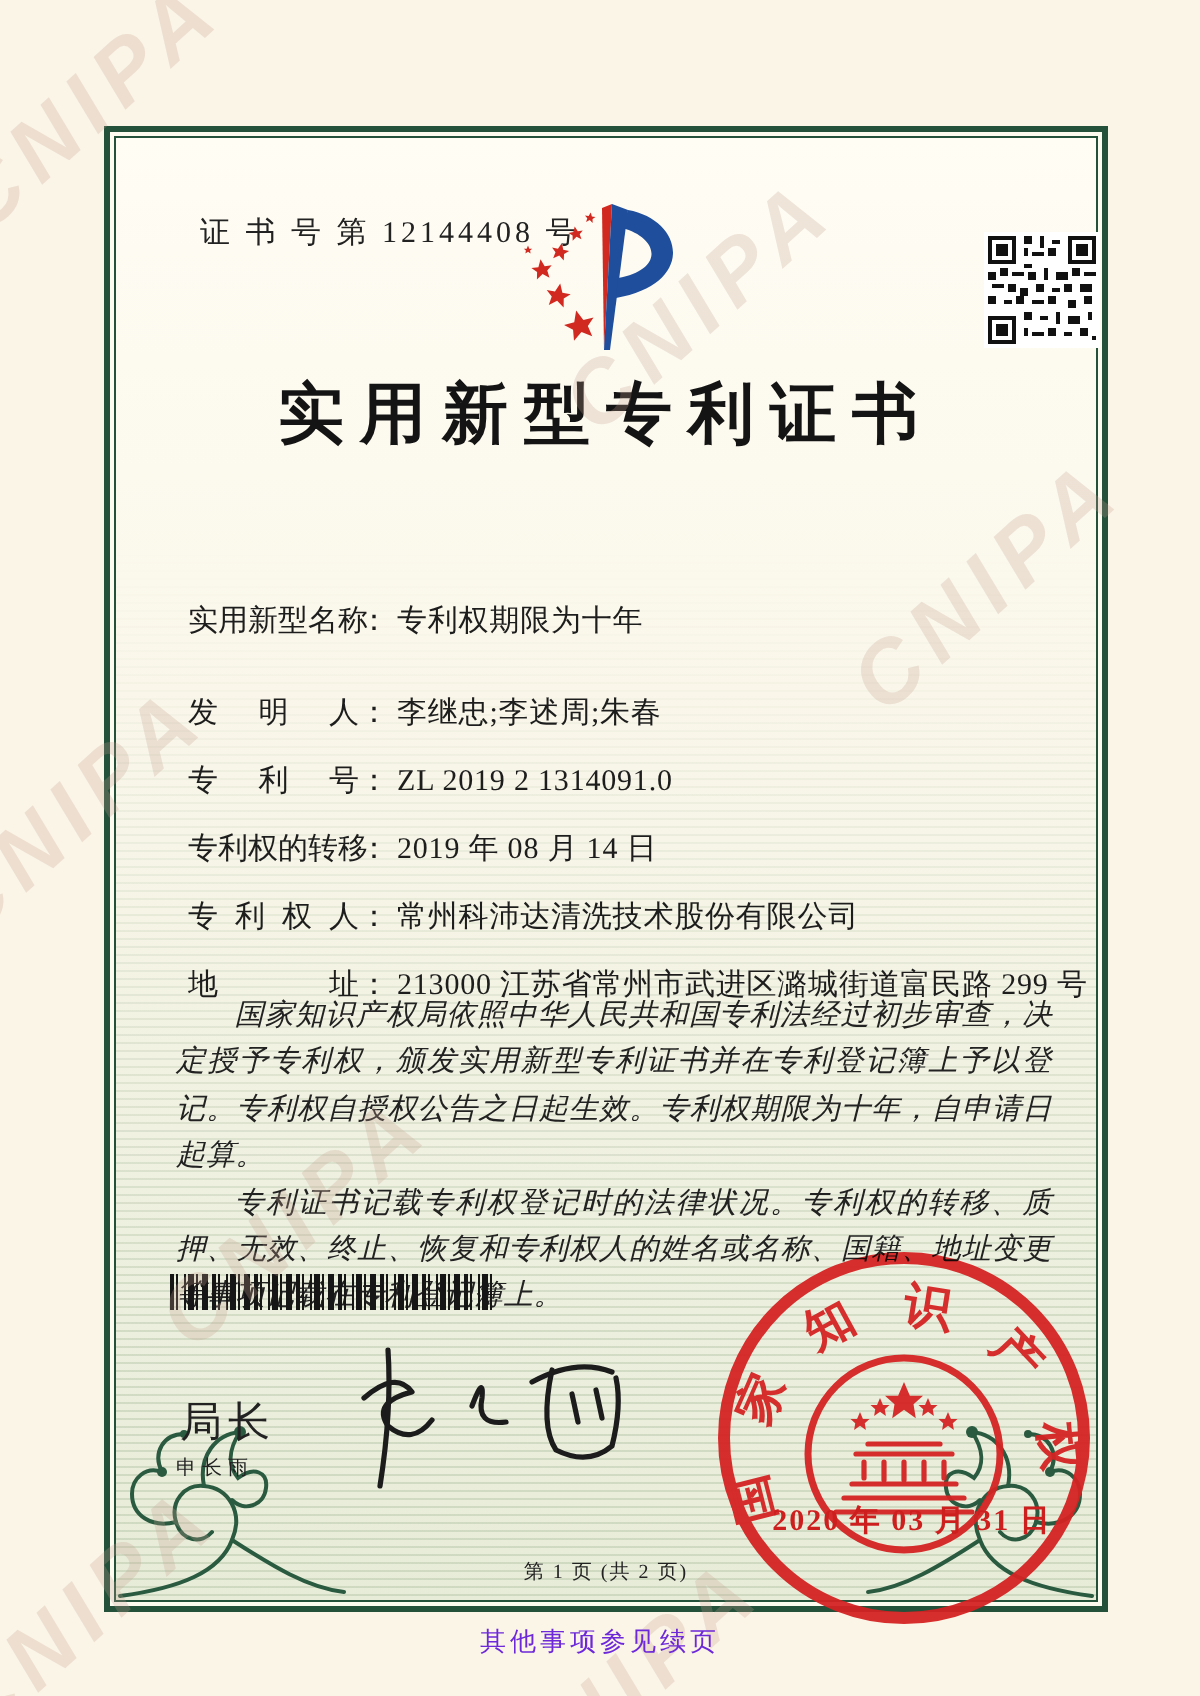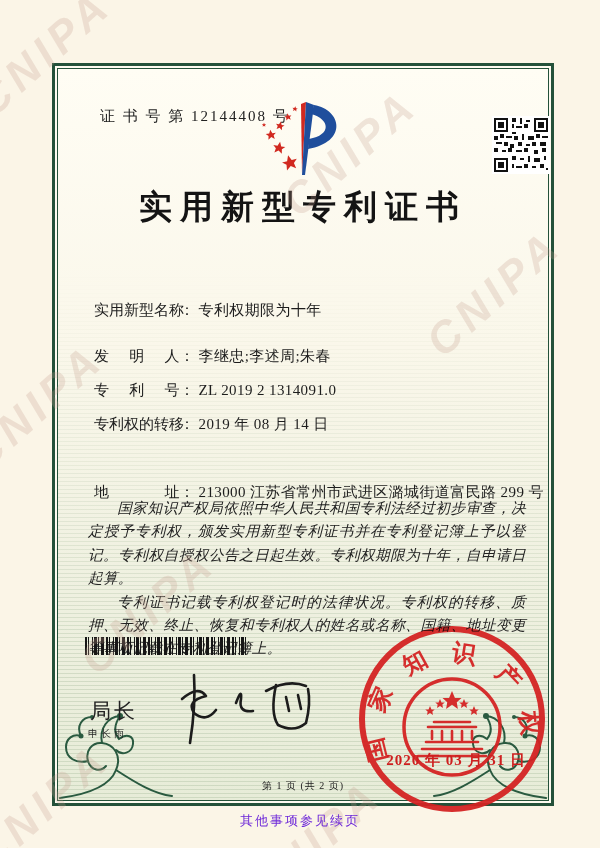--- a/index.html
+++ b/index.html
@@ -213,20 +213,23 @@
         </div>
         <div class="row" style="top:232px;">
           <span class="flabel">发明人</span><span class="fcolon">：</span><span class="fval">李继忠;李述周;朱春</span>
         </div>
         <div class="row" style="top:266px;">
           <span class="flabel">专利号</span><span class="fcolon">：</span><span class="fval">ZL 2019 2 1314091.0</span>
         </div>
         <div class="row" style="top:300px;">
           <span class="flabel">专利权的转移</span><span class="fcolon">：</span><span class="fval">2019 年 08 月 14 日</span>
         </div>
+        <div class="row" style="top:334px;">
+          <span class="flabel">专利权人</span><span class="fcolon">：</span><span class="fval">常州科沛达清洗技术股份有限公司</span>
+        </div>
         <div class="row" style="top:368px;">
           <span class="flabel">地址</span><span class="fcolon">：</span><span class="fval">213000 江苏省常州市武进区潞城街道富民路 299 号</span>
         </div>
 
         <div class="paras">
           <p>国家知识产权局依照中华人民共和国专利法经过初步审查，决定授予专利权，颁发实用新型专利证书并在专利登记簿上予以登记。专利权自授权公告之日起生效。专利权期限为十年，自申请日起算。</p>
           <p>专利证书记载专利权登记时的法律状况。专利权的转移、质押、无效、终止、恢复和专利权人的姓名或名称、国籍、地址变更等事项记载在专利登记簿上。</p>
         </div>
 
         <div class="barcode"></div>

